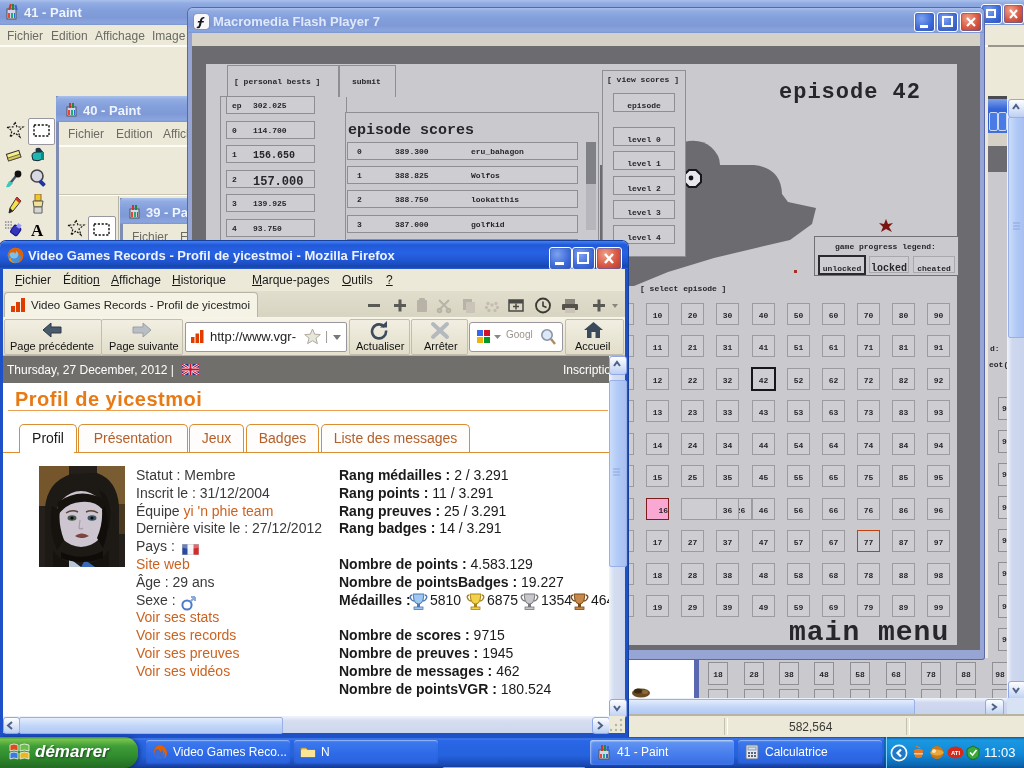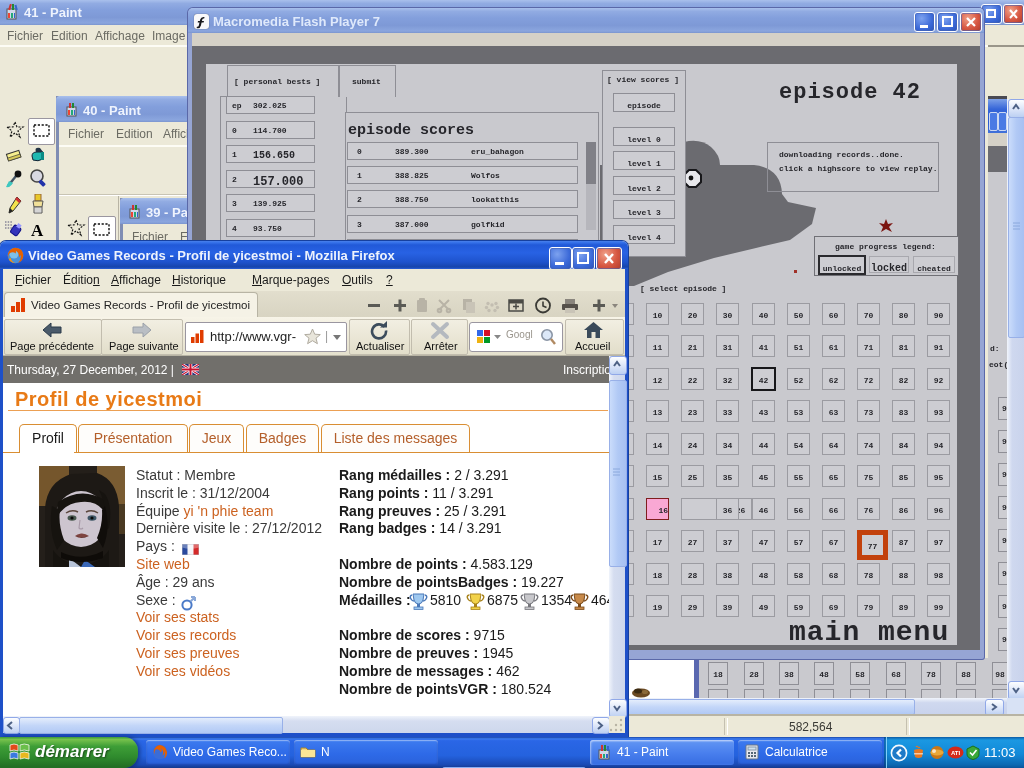--- a/index.html
+++ b/index.html
@@ -320,24 +320,20 @@
 <div class="a gbx" style="left:602px;top:70px;width:82px;height:185px;background:#c9c9ce;"></div>
 <div class="px a" style="left:607px;top:75px;font-size:8px;">[ view scores ]</div>
 <div class="a gbx" style="left:613px;top:93px;width:60px;height:17px;background:#cdcdd2;text-align:center;"><span class="px" style="font-size:8px;line-height:17px;">episode</span></div>
 <div class="a gbx" style="left:613px;top:127px;width:60px;height:17px;background:#cdcdd2;text-align:center;"><span class="px" style="font-size:8px;line-height:17px;">level 0</span></div>
 <div class="a gbx" style="left:613px;top:151px;width:60px;height:17px;background:#cdcdd2;text-align:center;"><span class="px" style="font-size:8px;line-height:17px;">level 1</span></div>
 <div class="a gbx" style="left:613px;top:176px;width:60px;height:17px;background:#cdcdd2;text-align:center;"><span class="px" style="font-size:8px;line-height:17px;">level 2</span></div>
 <div class="a gbx" style="left:613px;top:200px;width:60px;height:17px;background:#cdcdd2;text-align:center;"><span class="px" style="font-size:8px;line-height:17px;">level 3</span></div>
 <div class="a gbx" style="left:613px;top:225px;width:60px;height:17px;background:#cdcdd2;text-align:center;"><span class="px" style="font-size:8px;line-height:17px;">level 4</span></div>
 
 <div class="px a" style="left:779px;top:80px;font-size:22px;letter-spacing:1px;">episode 42</div>
-<div class="a gbx" style="left:767px;top:142px;width:170px;height:48px;">
- <span class="px" style="position:absolute;left:11px;top:7px;font-size:8px;white-space:nowrap;">downloading records..done.</span>
- <span class="px" style="position:absolute;left:11px;top:21px;font-size:8px;white-space:nowrap;">click a highscore to view replay.</span>
-</div>
 <svg class="a" style="left:878px;top:218px;" width="16" height="16">
       <path d="M8 1 L10 6 L15 5 L11 9 L14 14 L8 11 L3 14 L5 9 L1 5 L6 6 Z" fill="#7a1410"></path>
     </svg>
 <div class="a" style="left:814px;top:236px;width:143px;height:38px;border:1px solid #707076;background:#c9c9ce;">
  <span class="px" style="position:absolute;left:20px;top:5px;font-size:8px;">game progress legend:</span>
 </div>
 <div class="a" style="left:818px;top:255px;width:44px;height:16px;border:2px solid #2a2a2e;background:#cdcdd2;text-align:center;"><span class="px" style="font-size:8px;line-height:13px;">unlocked</span></div>
 <div class="a" style="left:869px;top:256px;width:38px;height:15px;border:1px solid #a8a8ae;background:#cdcdd2;text-align:center;"><span class="px" style="font-size:10px;line-height:14px;">locked</span></div>
 <div class="a" style="left:913px;top:256px;width:40px;height:15px;border:1px solid #a8a8ae;background:#cdcdd2;text-align:center;"><span class="px" style="font-size:8px;line-height:14px;">cheated</span></div>
 <div class="a" style="left:794px;top:270px;width:3px;height:3px;background:#a03028;"></div>
@@ -413,21 +409,21 @@
 <div class="a" style="left:822px;top:530px;width:21px;height:20px;border:1px solid #9b9ba1;background:#cdcdd2;text-align:center;"><span class="px" style="font-size:8px;line-height:20px;">67</span></div>
 <div class="a" style="left:822px;top:563px;width:21px;height:20px;border:1px solid #9b9ba1;background:#cdcdd2;text-align:center;"><span class="px" style="font-size:8px;line-height:20px;">68</span></div>
 <div class="a" style="left:822px;top:595px;width:21px;height:20px;border:1px solid #9b9ba1;background:#cdcdd2;text-align:center;"><span class="px" style="font-size:8px;line-height:20px;">69</span></div>
 <div class="a" style="left:857px;top:303px;width:21px;height:20px;border:1px solid #9b9ba1;background:#cdcdd2;text-align:center;"><span class="px" style="font-size:8px;line-height:20px;">70</span></div>
 <div class="a" style="left:857px;top:335px;width:21px;height:20px;border:1px solid #9b9ba1;background:#cdcdd2;text-align:center;"><span class="px" style="font-size:8px;line-height:20px;">71</span></div>
 <div class="a" style="left:857px;top:368px;width:21px;height:20px;border:1px solid #9b9ba1;background:#cdcdd2;text-align:center;"><span class="px" style="font-size:8px;line-height:20px;">72</span></div>
 <div class="a" style="left:857px;top:400px;width:21px;height:20px;border:1px solid #9b9ba1;background:#cdcdd2;text-align:center;"><span class="px" style="font-size:8px;line-height:20px;">73</span></div>
 <div class="a" style="left:857px;top:433px;width:21px;height:20px;border:1px solid #9b9ba1;background:#cdcdd2;text-align:center;"><span class="px" style="font-size:8px;line-height:20px;">74</span></div>
 <div class="a" style="left:857px;top:465px;width:21px;height:20px;border:1px solid #9b9ba1;background:#cdcdd2;text-align:center;"><span class="px" style="font-size:8px;line-height:20px;">75</span></div>
 <div class="a" style="left:857px;top:498px;width:21px;height:20px;border:1px solid #9b9ba1;background:#cdcdd2;text-align:center;"><span class="px" style="font-size:8px;line-height:20px;">76</span></div>
-<div class="a" style="left:857px;top:530px;width:21px;height:20px;border:5px solid #c2410c;background:#cdcdd2;text-align:center;"><span class="px" style="font-size:8px;line-height:20px;">77</span></div>
+<div class="a" style="left:857px;top:530px;width:21px;height:20px;border:1px solid #c2410c;background:#cdcdd2;text-align:center;"><span class="px" style="font-size:8px;line-height:20px;">77</span></div>
 <div class="a" style="left:857px;top:563px;width:21px;height:20px;border:1px solid #9b9ba1;background:#cdcdd2;text-align:center;"><span class="px" style="font-size:8px;line-height:20px;">78</span></div>
 <div class="a" style="left:857px;top:595px;width:21px;height:20px;border:1px solid #9b9ba1;background:#cdcdd2;text-align:center;"><span class="px" style="font-size:8px;line-height:20px;">79</span></div>
 <div class="a" style="left:892px;top:303px;width:21px;height:20px;border:1px solid #9b9ba1;background:#cdcdd2;text-align:center;"><span class="px" style="font-size:8px;line-height:20px;">80</span></div>
 <div class="a" style="left:892px;top:335px;width:21px;height:20px;border:1px solid #9b9ba1;background:#cdcdd2;text-align:center;"><span class="px" style="font-size:8px;line-height:20px;">81</span></div>
 <div class="a" style="left:892px;top:368px;width:21px;height:20px;border:1px solid #9b9ba1;background:#cdcdd2;text-align:center;"><span class="px" style="font-size:8px;line-height:20px;">82</span></div>
 <div class="a" style="left:892px;top:400px;width:21px;height:20px;border:1px solid #9b9ba1;background:#cdcdd2;text-align:center;"><span class="px" style="font-size:8px;line-height:20px;">83</span></div>
 <div class="a" style="left:892px;top:433px;width:21px;height:20px;border:1px solid #9b9ba1;background:#cdcdd2;text-align:center;"><span class="px" style="font-size:8px;line-height:20px;">84</span></div>
 <div class="a" style="left:892px;top:465px;width:21px;height:20px;border:1px solid #9b9ba1;background:#cdcdd2;text-align:center;"><span class="px" style="font-size:8px;line-height:20px;">85</span></div>
 <div class="a" style="left:892px;top:498px;width:21px;height:20px;border:1px solid #9b9ba1;background:#cdcdd2;text-align:center;"><span class="px" style="font-size:8px;line-height:20px;">86</span></div>
 <div class="a" style="left:892px;top:530px;width:21px;height:20px;border:1px solid #9b9ba1;background:#cdcdd2;text-align:center;"><span class="px" style="font-size:8px;line-height:20px;">87</span></div>

